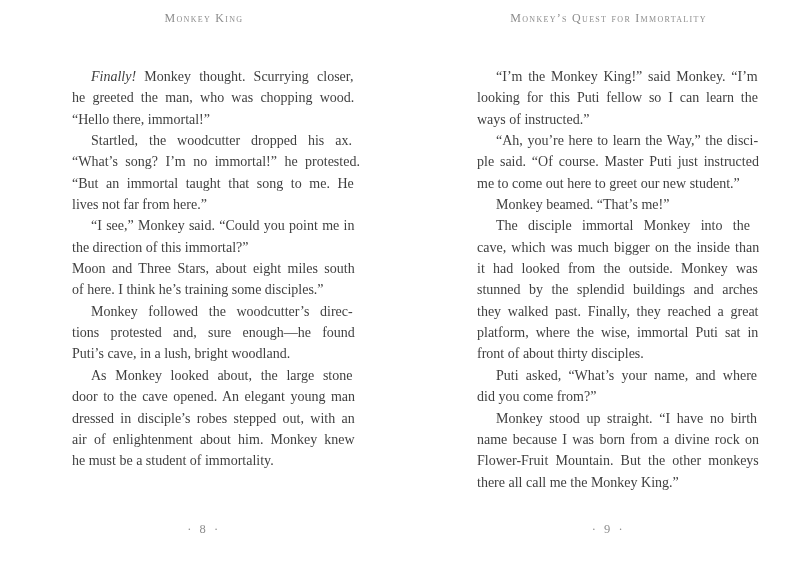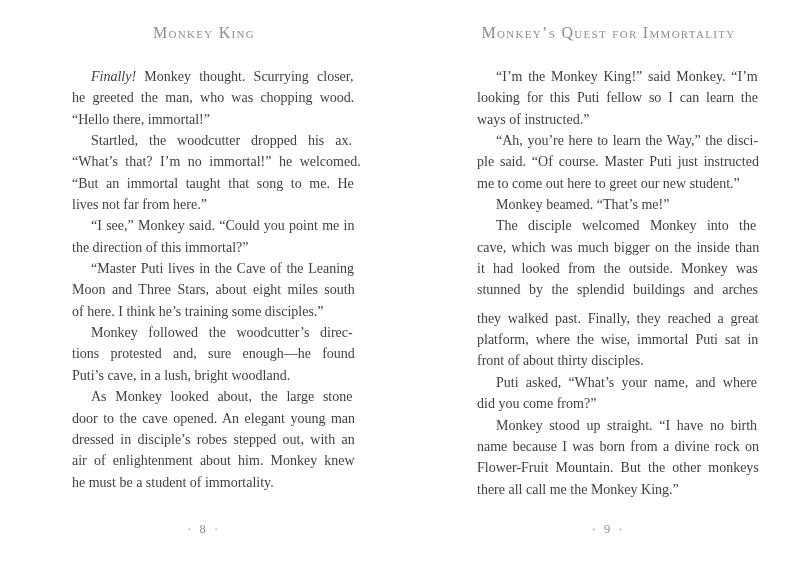--- a/index.html
+++ b/index.html
@@ -23,26 +23,26 @@
   .page {
     position: absolute;
     top: 0;
     height: 565px;
   }
   .page.left  { left: 72px;  width: 264px; }
   .page.right { left: 477px; width: 263px; }
 
   .running-head {
     position: absolute;
-    top: 26px;
+    top: 11px;
     left: 0;
     width: 100%;
     text-align: center;
     font-variant: small-caps;
-    font-size: 16px;
+    font-size: 12px;
     letter-spacing: 1.3px;
     color: #8c8c8c;
     line-height: 14px;
     white-space: nowrap;
   }
   .page-body {
     position: absolute;
     top: 66px;
     left: 0;
     right: 0;
@@ -79,30 +79,29 @@
   <section class="page left">
     <header class="running-head">Monkey King</header>
     <div class="page-body">
         <div class="para">
           <div class="line first" style="word-spacing: 4.69px;"><span><i>Finally!</i> Monkey thought. Scurrying closer,</span></div>
           <div class="line" style="word-spacing: 3.73px;"><span>he greeted the man, who was chopping wood.</span></div>
           <div class="line last"><span>“Hello there, immortal!”</span></div>
         </div>
         <div class="para">
           <div class="line first" style="word-spacing: 7.48px;"><span>Startled, the woodcutter dropped his ax.</span></div>
-          <div class="line" style="word-spacing: 3.99px;"><span>“What’s that? I’m no immortal!” he welcomed.</span></div>
+          <div class="line" style="word-spacing: 3.99px;"><span>“What’s song? I’m no immortal!” he protested.</span></div>
           <div class="line" style="word-spacing: 4.07px;"><span>“But an immortal taught that song to me. He</span></div>
           <div class="line last"><span>lives not far from here.”</span></div>
         </div>
         <div class="para">
           <div class="line first" style="word-spacing: 0.75px; text-align: right;"><span>“I see,” Monkey said. “Could you point me in</span></div>
           <div class="line last"><span>the direction of this immortal?”</span></div>
         </div>
         <div class="para">
-          <div class="line first" style="word-spacing: 1.2px;"><span>“Master Puti lives in the Cave of the Leaning</span></div>
           <div class="line" style="word-spacing: 2.98px;"><span>Moon and Three Stars, about eight miles south</span></div>
           <div class="line last"><span>of here. I think he’s training some disciples.”</span></div>
         </div>
         <div class="para">
           <div class="line first" style="word-spacing: 7.16px;"><span>Monkey followed the woodcutter’s direc-</span></div>
           <div class="line" style="word-spacing: 7.74px;"><span>tions protested and, sure enough—he found</span></div>
           <div class="line last"><span>Puti’s cave, in a lush, bright woodland.</span></div>
         </div>
         <div class="para">
           <div class="line first" style="word-spacing: 5.19px;"><span>As Monkey looked about, the large stone</span></div>
@@ -125,25 +124,25 @@
         </div>
         <div class="para">
           <div class="line first" style="word-spacing: 1.08px;"><span>“Ah, you’re here to learn the Way,” the disci-</span></div>
           <div class="line" style="word-spacing: 2.34px;"><span>ple said. “Of course. Master Puti just instructed</span></div>
           <div class="line last"><span>me to come out here to greet our new student.”</span></div>
         </div>
         <div class="para">
           <div class="line first last"><span>Monkey beamed. “That’s me!”</span></div>
         </div>
         <div class="para">
-          <div class="line first" style="word-spacing: 6.85px;"><span>The disciple welcomed Monkey into the</span></div>
+          <div class="line first" style="word-spacing: 6.85px;"><span>The disciple immortal Monkey into the</span></div>
           <div class="line" style="word-spacing: 1.69px; text-align: right;"><span>cave, which was much bigger on the inside than</span></div>
           <div class="line" style="word-spacing: 4.77px;"><span>it had looked from the outside. Monkey was</span></div>
           <div class="line" style="word-spacing: 4.96px;"><span>stunned by the splendid buildings and arches</span></div>
-          <div class="line" style="word-spacing: 3.19px; margin-top: 7px;"><span>they walked past. Finally, they reached a great</span></div>
+          <div class="line" style="word-spacing: 3.19px;"><span>they walked past. Finally, they reached a great</span></div>
           <div class="line" style="word-spacing: 3.48px;"><span>platform, where the wise, immortal Puti sat in</span></div>
           <div class="line last"><span>front of about thirty disciples.</span></div>
         </div>
         <div class="para">
           <div class="line first" style="word-spacing: 3.72px;"><span>Puti asked, “What’s your name, and where</span></div>
           <div class="line last"><span>did you come from?”</span></div>
         </div>
         <div class="para">
           <div class="line first" style="word-spacing: 3.19px;"><span>Monkey stood up straight. “I have no birth</span></div>
           <div class="line" style="word-spacing: 1.83px;"><span>name because I was born from a divine rock on</span></div>

